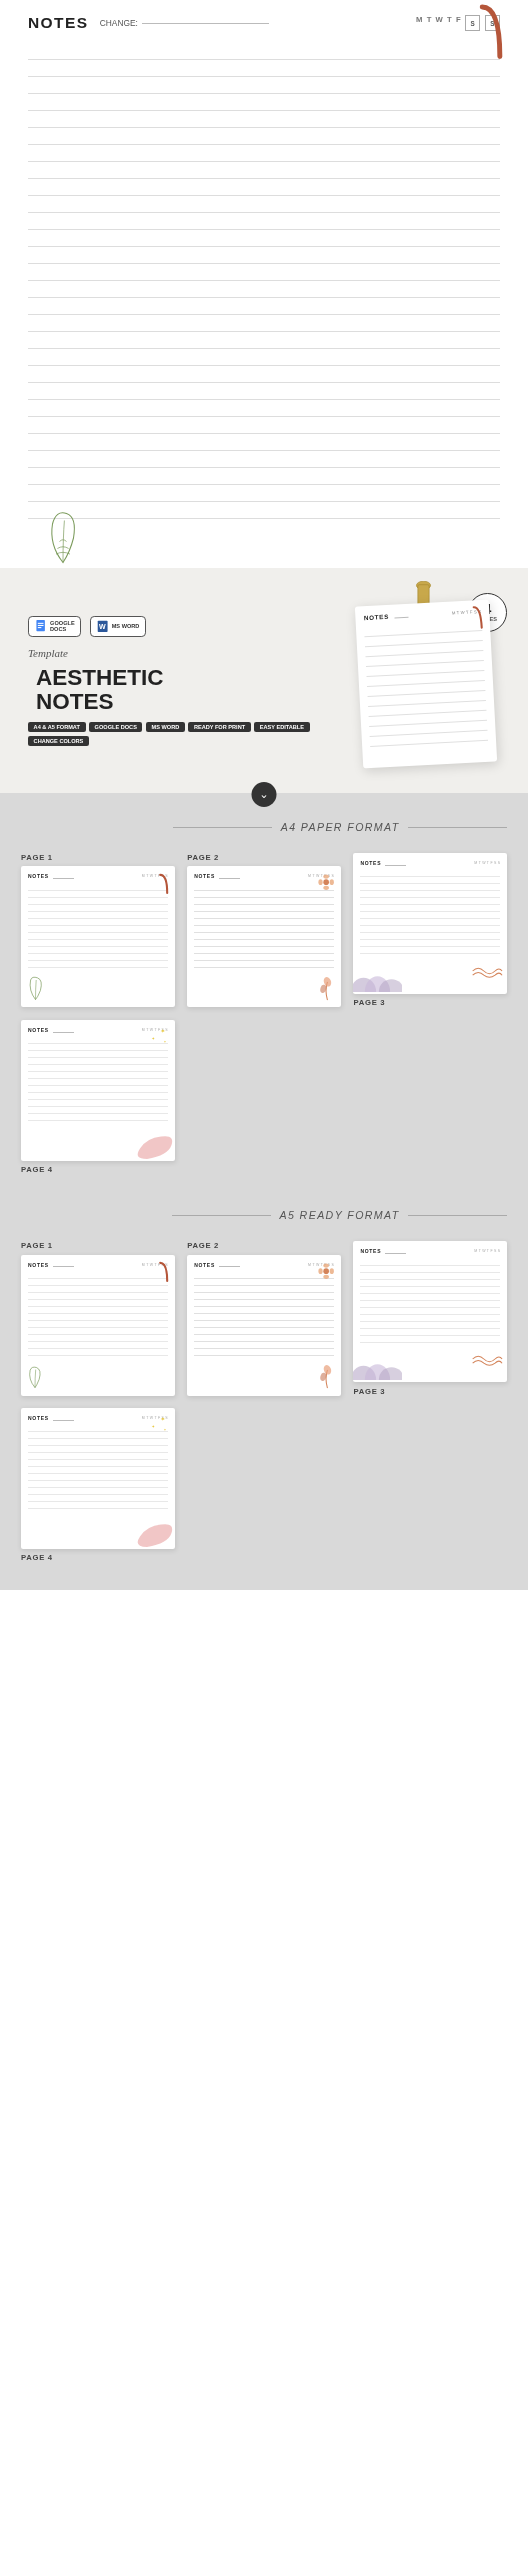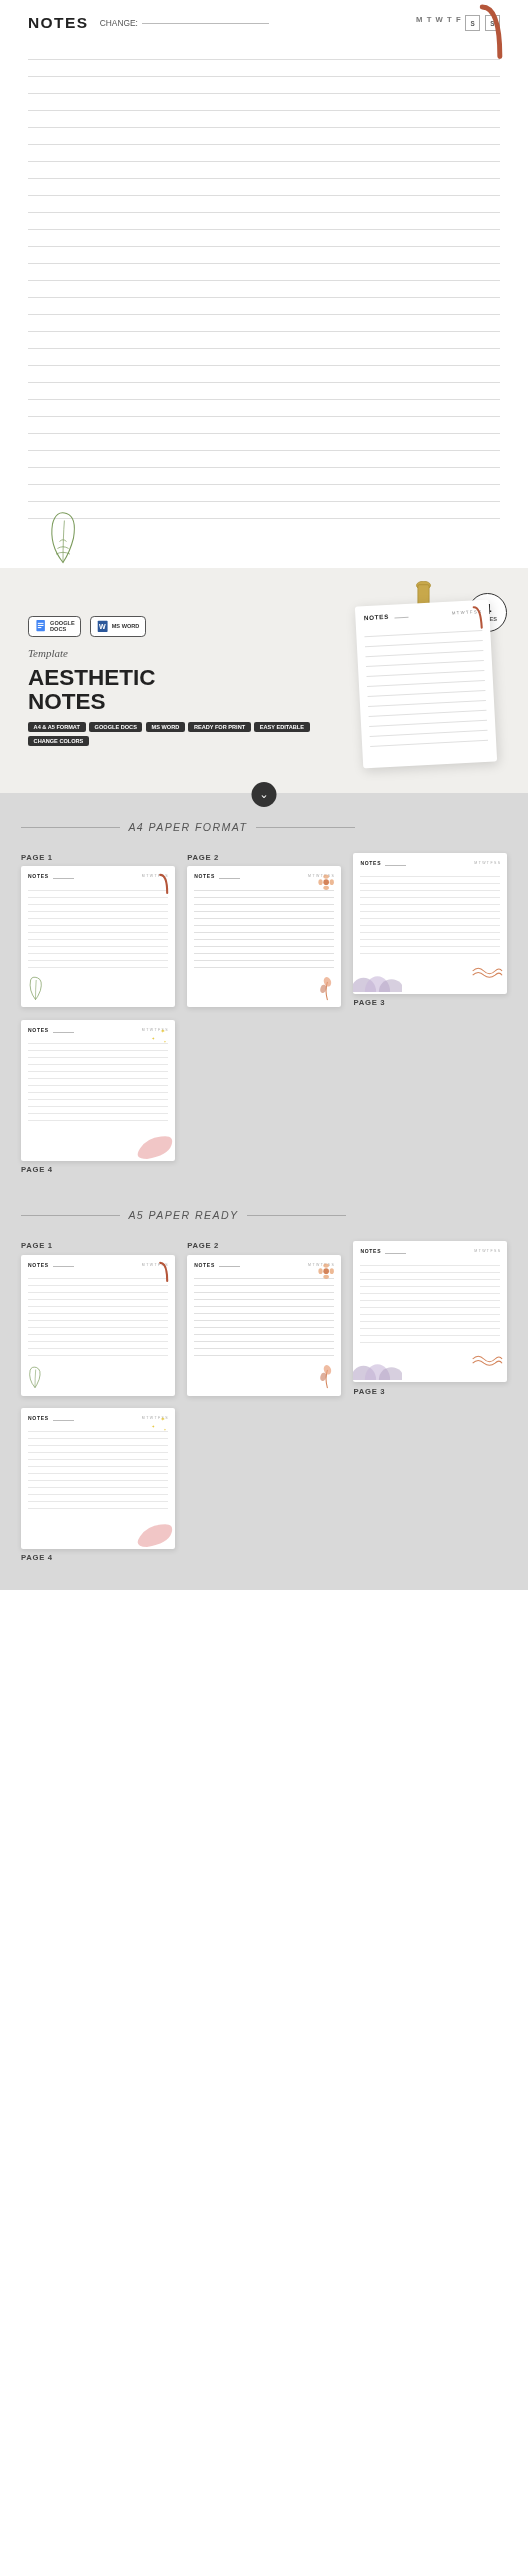--- a/index.html
+++ b/index.html
@@ -123,20 +123,21 @@
       font-style: italic;
       font-size: 11px;
       color: #555;
     }
     .promo-main-title {
       font-size: 22.5px;
       font-weight: 900;
       color: #222;
       text-transform: uppercase;
       line-height: 1.1;
+      margin-left: 8px;
     }
     .promo-tags {
       display: flex;
       flex-wrap: wrap;
       gap: 3.5px;
     }
     .promo-tag {
       background: #333;
       color: #fff;
       font-size: 5.6px;
@@ -255,21 +256,21 @@
     .format-section-title {
       text-align: center;
       font-size: 10.6px;
       font-style: italic;
       color: #555;
       letter-spacing: 1.4px;
       margin-bottom: 20px;
       display: flex;
       align-items: center;
       gap: 8.4px;
-      justify-content: flex-start;
+      justify-content: flex-end;
     }
     .format-section-title::before,
     .format-section-title::after {
       content: '';
       flex: 1;
       height: 0.7px;
       background: #aaa;
       max-width: 99px;
     }
     .pages-grid {
@@ -753,21 +754,21 @@
         </div>
       </div>
       <span class="page-preview-label">PAGE 4</span>
     </div>
 
   </div>
 </div>
 
 <div class="a5-section">
   <div class="format-section-title">
-    <span>A5 PAPER READY</span>
+    <span>A5 READY FORMAT</span>
   </div>
   <div class="pages-grid">
 
     <div class="page-preview">
       <span class="page-preview-label">PAGE 1</span>
       <div class="page-card">
         <div class="page-card-header">
           <span class="page-card-notes">NOTES</span>
           <div class="page-card-title-line"></div>
           <div class="page-card-days-mini">

